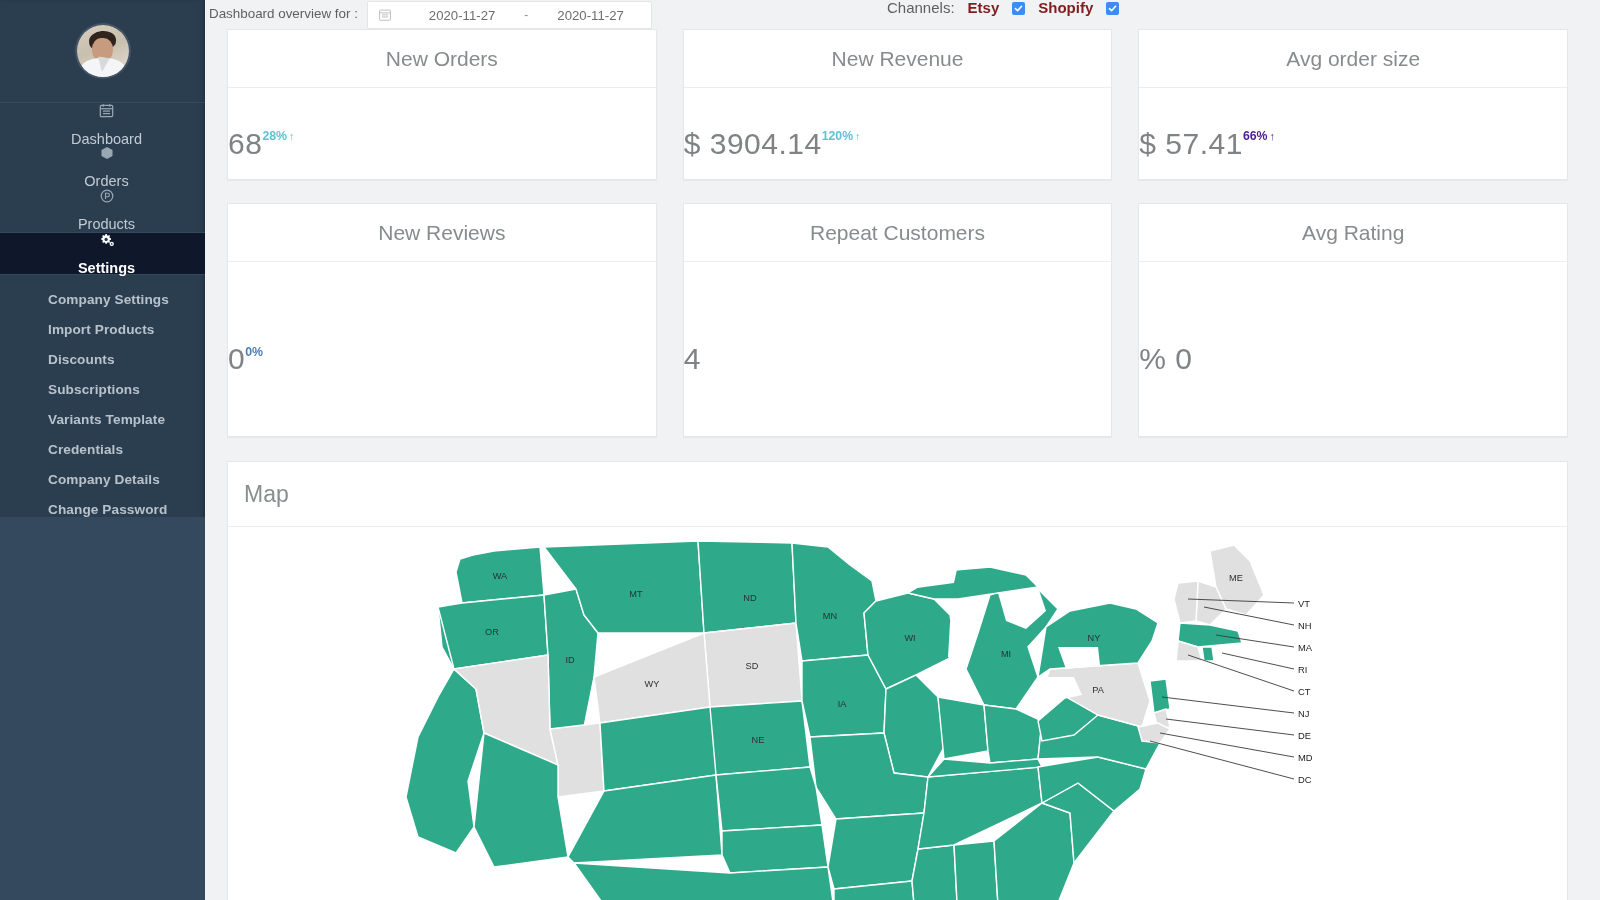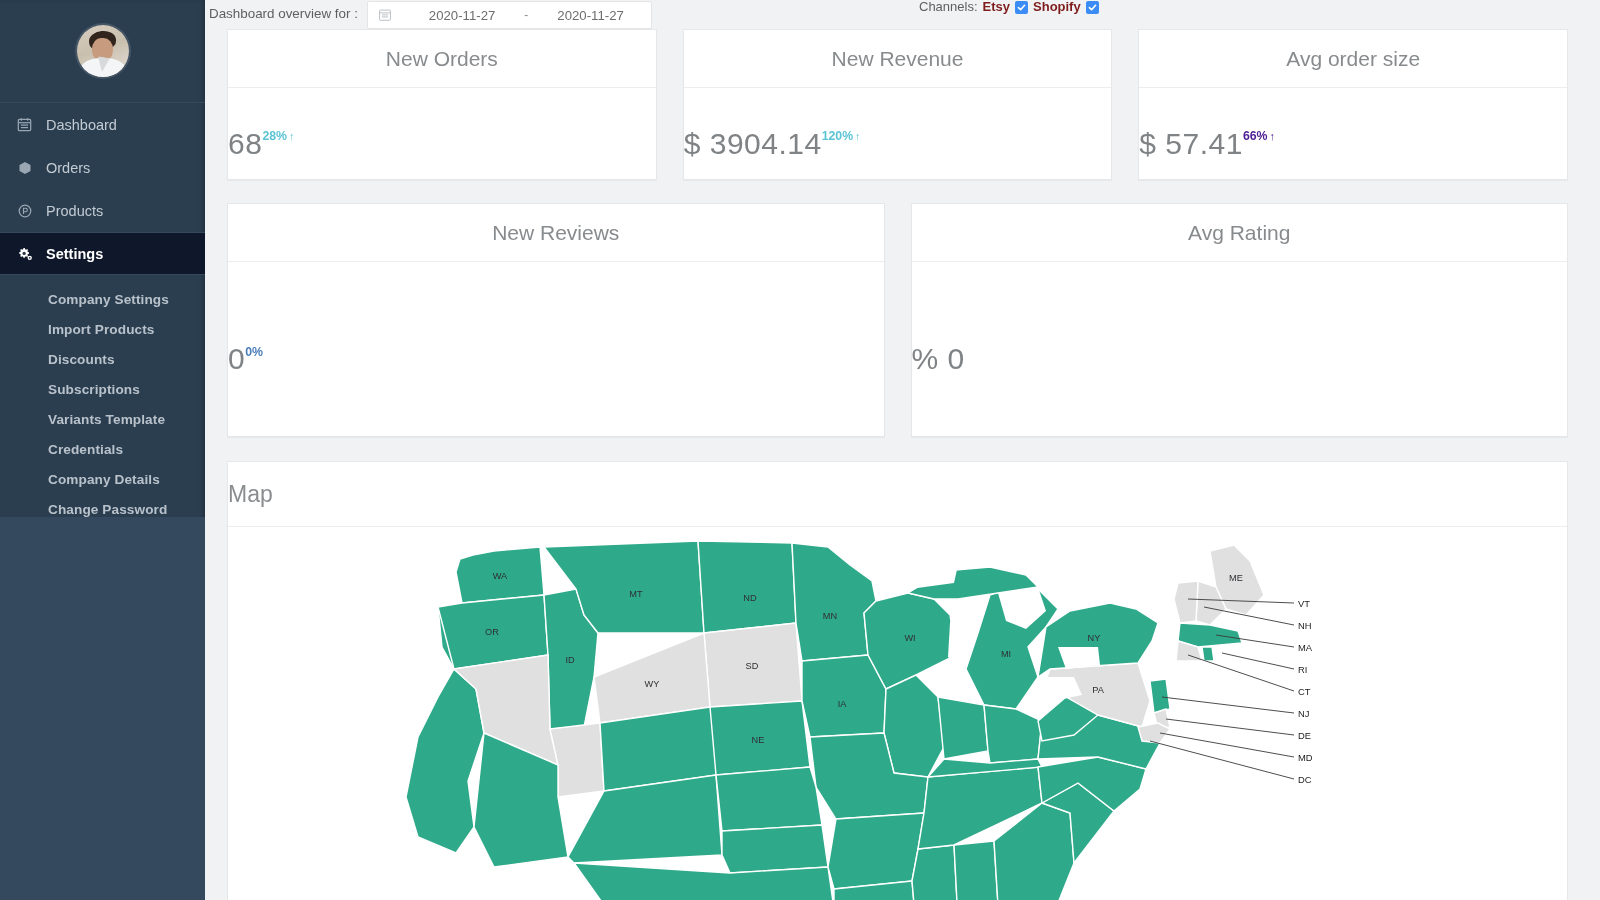--- a/index.html
+++ b/index.html
@@ -44,23 +44,23 @@
     background: #f4f5f6; border-radius: 46% 46% 12% 12%;
   }
   .avatar .collar {
     position: absolute; left: 20px; bottom: 5px; width: 12px; height: 15px;
     background: #d8d9da; transform: rotate(8deg);
     clip-path: polygon(0 0, 100% 0, 50% 100%);
   }
 
   .nav-item {
     display: flex; align-items: center; gap: 13px;
-    height: 43px; padding-left: 16px;
+    height: 43px; padding-left: 8px;
     font-size: 14.5px; color: #c3cbd3;
-    cursor: pointer; position: relative;
+    cursor: pointer; position: relative; flex-direction: column;
   }
   .nav-item .nav-ico { width: 17px; display: flex; justify-content: center; color: #9aa7b3; }
   .nav-item.active {
     background: #0f172a; color: #ffffff; font-weight: bold;
     border-top: 1px solid #34495e; border-bottom: 1px solid #34495e;
   }
   .nav-item.active .nav-ico { color: #ffffff; }
 
   .sub-item {
     height: 30px; display: flex; align-items: center;
@@ -93,22 +93,22 @@
     position: relative; top: 2px;
   }
   #cal-ico { width: 34px; display: flex; align-items: center; justify-content: center; color: #b9bec3; }
   .dr-date {
     flex: 1; text-align: center; font-size: 13.2px; color: #6d6d6d;
   }
   .dr-dash { color: #8d8d8d; font-size: 12px; padding: 0 2px; }
 
   #channels {
     position: absolute; left: 682px; top: -1px;
-    display: flex; align-items: center; gap: 5px;
-    font-size: 13px; color: #5f5f5f; margin-left: 32px;
+    display: flex; align-items: center; gap: 13px;
+    font-size: 15px; color: #5f5f5f;
   }
   #channels .ch-name { font-weight: bold; color: #7f1d1d; }
   .cbx {
     width: 13px; height: 13px; border-radius: 2px;
     background: #3b8cf5; display: inline-flex;
     align-items: center; justify-content: center;
     position: relative; top: 1px;
   }
   .cbx svg { display: block; }
 
@@ -140,21 +140,21 @@
   
   #map-card {
     margin: 24px 32px 0 22px;
     background: #ffffff;
     border: 1px solid #e6e7e8;
     box-shadow: 0 1px 1px rgba(0,0,0,.035);
     height: 470px;
   }
   #map-head {
     height: 65px; display: flex; align-items: center;
-    border-bottom: 1px solid #ededee;
+    padding-left: 16px; border-bottom: 1px solid #ededee;
   }
   #map-title { font-size: 23px; color: #8a8d8f; font-weight: normal; }
   #map-area { position: relative; height: 402px; overflow: hidden; background:#fff; }
   #us-map { position: absolute; left: 170px; top: 10px; }
   .st-label {
     font-family: "Liberation Sans", sans-serif;
     font-size: 9.2px; fill: #2f2f33;
   }
   .callout-label {
     font-family: "Liberation Sans", sans-serif;
@@ -330,20 +330,29 @@
       <div class="card">
         <div class="card-head">
           <div class="card-title">New Reviews</div>
         </div>
         <div class="card-body">
           <div class="kpi-value">0</div>
           <div class="kpi-trend" style="color:#4a7ebb">0%</div>
         </div>
       </div>
 
+      <div class="card">
+        <div class="card-head">
+          <div class="card-title">Repeat Customers</div>
+        </div>
+        <div class="card-body">
+          <div class="kpi-value">4</div>
+          <div class="kpi-trend" style="color:#4a7ebb"></div>
+        </div>
+      </div>
 
       <div class="card">
         <div class="card-head">
           <div class="card-title">Avg Rating</div>
         </div>
         <div class="card-body">
           <div class="kpi-value">% 0</div>
           <div class="kpi-trend" style="color:#4a7ebb"></div>
         </div>
       </div>

